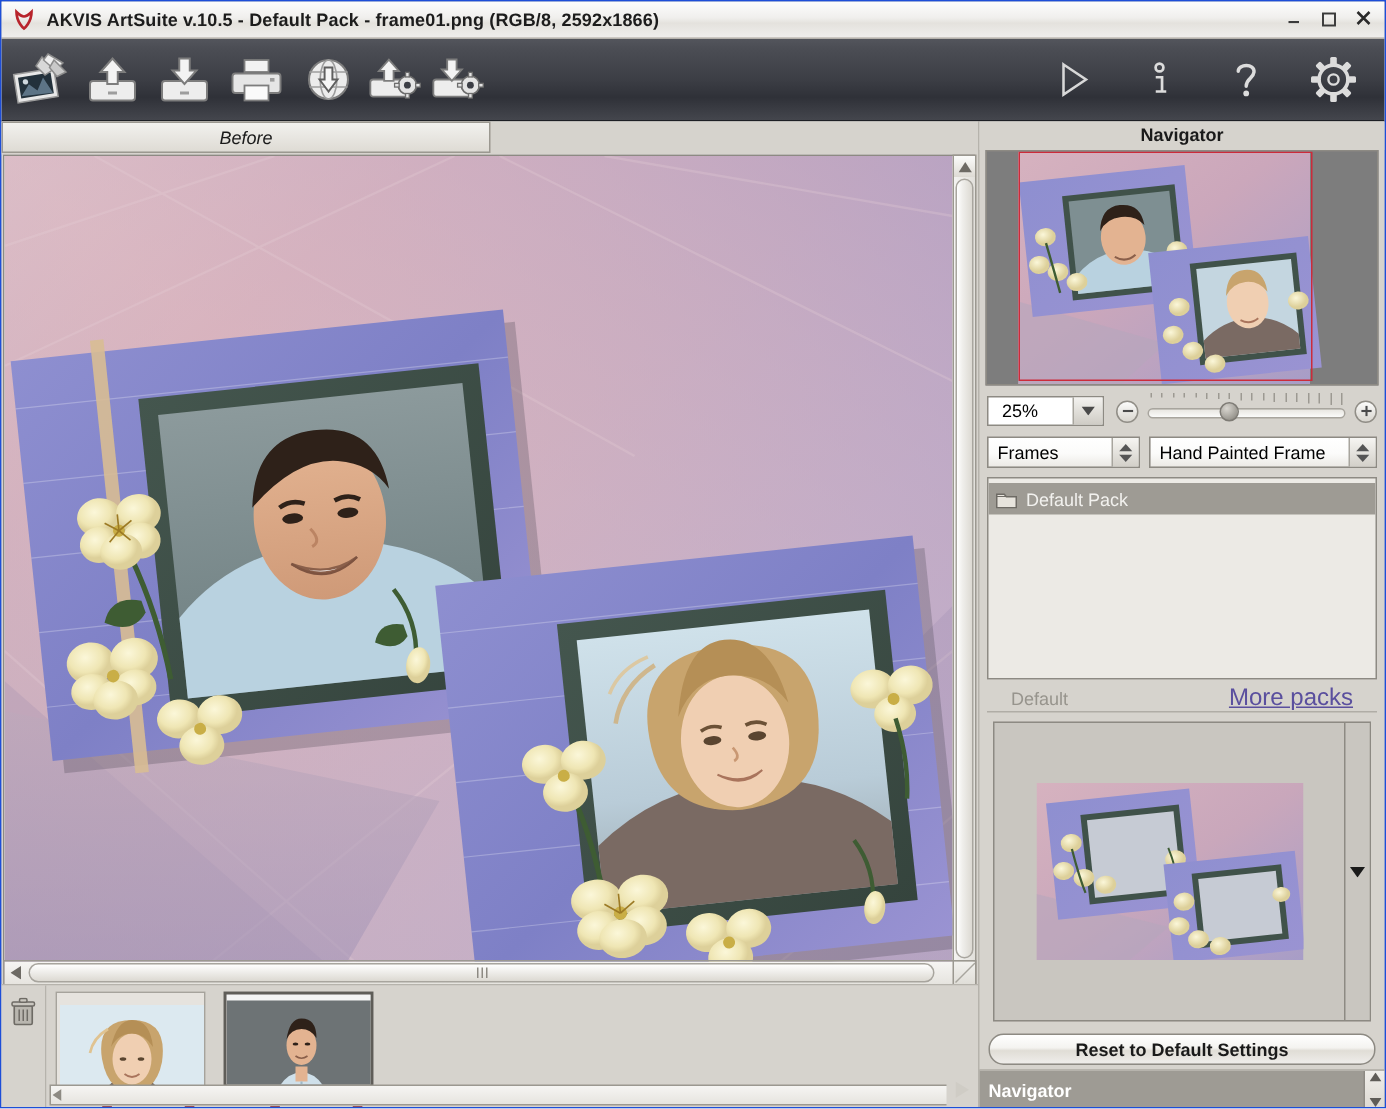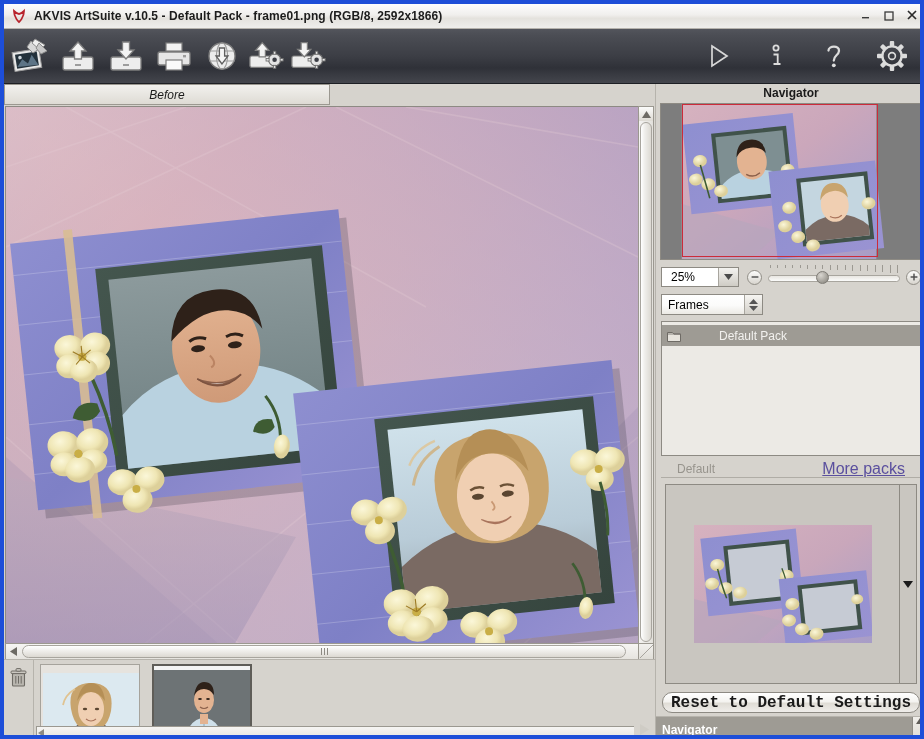--- a/index.html
+++ b/index.html
@@ -11,21 +11,21 @@
     font-family: "Liberation Sans", sans-serif;
     font-size: 12px;
     color: #000;
     overflow: hidden;
     -webkit-font-smoothing: none;
   }
   #app {
     position: relative;
     width: 924px; height: 739px;
     box-sizing: border-box;
-    border: 4px solid #1d4ed8;
+    border: 1px solid #1d4ed8;
     background: #d4d0c8;
     overflow: hidden;
   }
 
   
   .titlebar {
     position: absolute; left: 0; top: 0;
     width: 922px; height: 25px;
     background: linear-gradient(to bottom, #fdfdfd 0%, #f0efed 45%, #e4e2dd 60%, #efeeec 100%);
     border-bottom: 1px solid #b5b2ac;
@@ -326,21 +326,20 @@
   .pack-item {
     height: 21px;
     display: flex; align-items: center;
     padding-left: 5px;
     font-size: 12px;
     color: #1a1a1a;
   }
   .pack-item.selected {
     background: #9e9b94;
     color: #f2f1ee;
-    gap: 32px;
   }
   .pack-item .folder { margin-right: 6px; display:flex; }
 
   .activate-row {
     margin: 4px 5px 0 5px;
     height: 18px;
     display: flex; align-items: center; justify-content: space-between;
     padding: 0 16px;
     box-sizing: border-box;
     border-bottom: 1px solid #b0ada6;
@@ -365,23 +364,22 @@
     background: #c9c6c0;
   }
 
   .reset-btn {
     margin: 8px 6px 0 6px;
     height: 21px;
     border: 1px solid #8d8a83;
     border-radius: 10px;
     background: linear-gradient(to bottom,#ffffff 0%,#f4f3f0 45%, #e0ddd6 55%, #efedea 100%);
     display: flex; align-items: center; justify-content: center;
-    font-size: 16px; font-weight: bold; color: #1a1a1a;
-    box-sizing: border-box;
-    font-family: Liberation Mono, monospace;
+    font-size: 12px; font-weight: bold; color: #1a1a1a;
+    box-sizing: border-box;
   }
 
   .hintbar {
     position: absolute; left: 0; bottom: 0;
     width: 270px; height: 26px;
     background: #9e9b94;
     display: flex; align-items: center;
     border-top: 1px solid #b6b3ac;
     box-sizing: border-box;
   }
@@ -996,20 +994,31 @@
         <span class="lbl">Frames</span>
         <span class="spin">
           <svg width="9" height="5" viewBox="0 0 9 5">
               <path d="M4.5 0 L9 5 L0 5 Z" fill="#555"></path>
             </svg>
           <svg width="9" height="5" viewBox="0 0 9 5">
               <path d="M0 0 L9 0 L4.5 5 Z" fill="#555"></path>
             </svg>
         </span>
       </div>
+      <div class="spin-select wide">
+        <span class="lbl">Hand Painted Frame</span>
+        <span class="spin">
+          <svg width="9" height="5" viewBox="0 0 9 5">
+              <path d="M4.5 0 L9 5 L0 5 Z" fill="#555"></path>
+            </svg>
+          <svg width="9" height="5" viewBox="0 0 9 5">
+              <path d="M0 0 L9 0 L4.5 5 Z" fill="#555"></path>
+            </svg>
+        </span>
+      </div>
     </div>
 
     <div class="packs-list">
       <div class="pack-item selected">
         <span class="folder">
           <svg width="14" height="12" viewBox="0 0 14 12">
             <path d="M0.5 2.5 h5 l1.4 1.6 h6.6 v7.4 h-13 Z" fill="#e7e4dd" stroke="#6e6b65" stroke-width="1"></path>
             <path d="M0.5 4 h13" stroke="#6e6b65" stroke-width="0.8"></path>
           </svg>
         </span>

